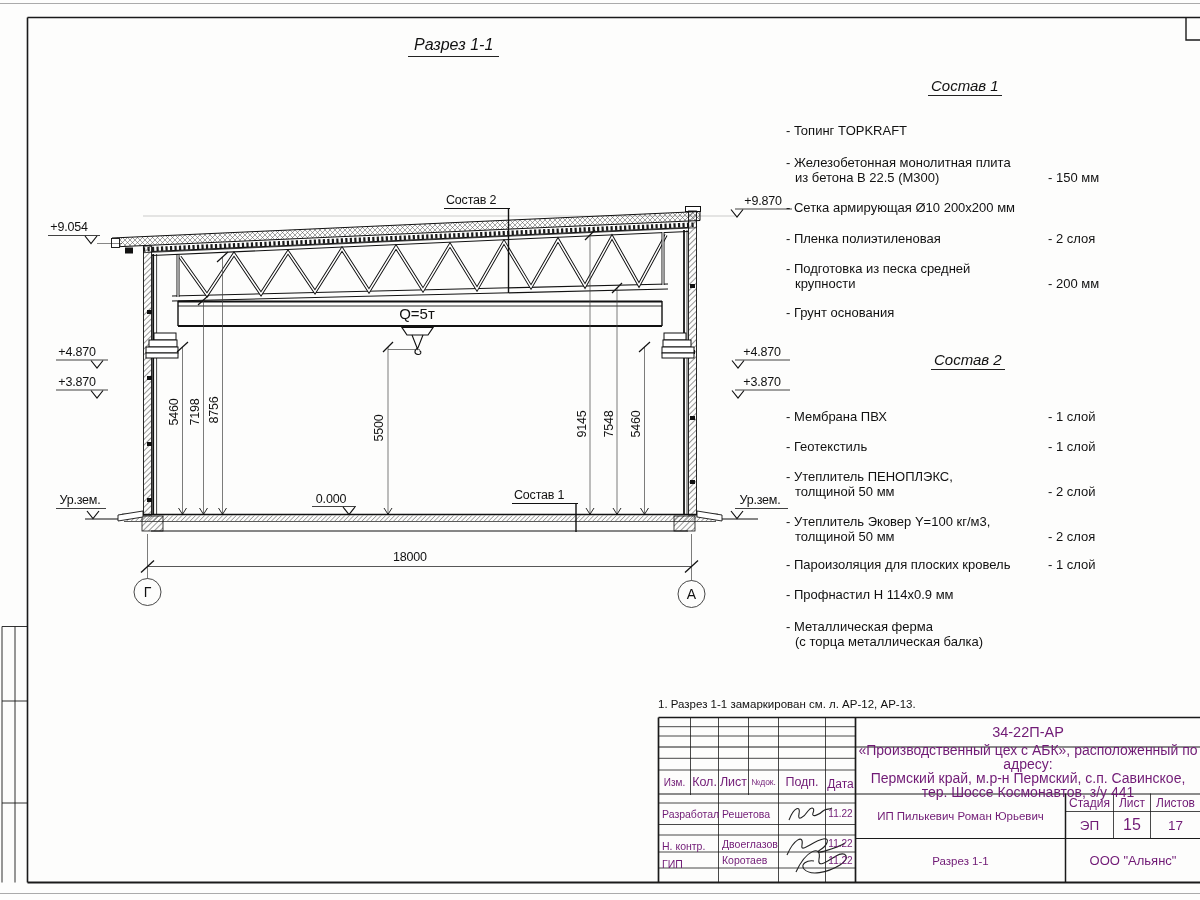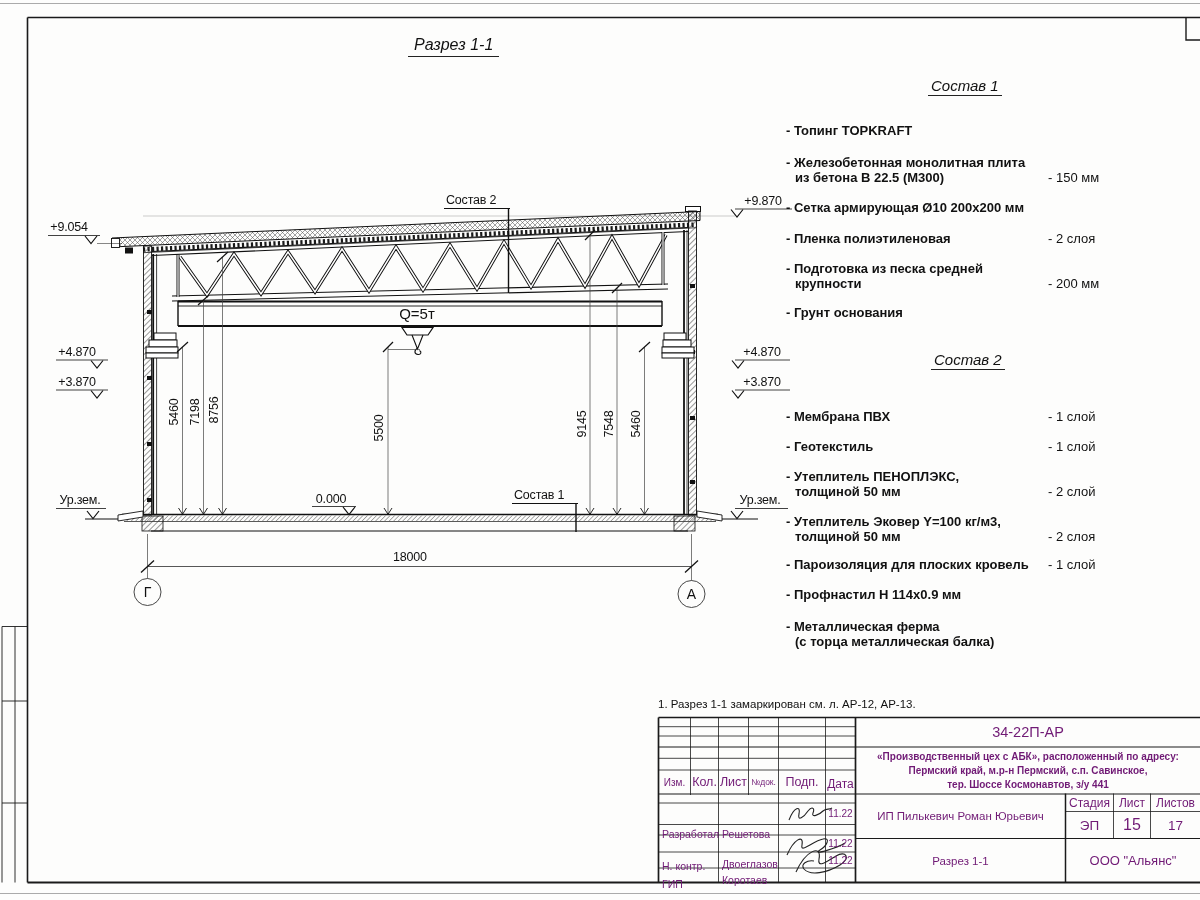--- a/index.html
+++ b/index.html
@@ -7,27 +7,27 @@
         font-family:"Liberation Sans",sans-serif;color:#111;}
   .page-edge{position:absolute;left:0;width:100%;height:1px;background:#aaa;}
   svg.art{position:absolute;left:0;top:0;width:1200px;height:900px;}
   svg text{font-family:"Liberation Sans",sans-serif;fill:#111;}
   .s12{font-size:12.5px;letter-spacing:-0.2px;}
   .s15{font-size:15px;}
   .s14{font-size:14px;}
   .lbl{position:absolute;white-space:nowrap;color:#111;}
   .dtitle{font-size:16px;font-style:italic;border-bottom:1px solid #222;padding:0 6px 2px 6px;}
   .spec-head{font-size:15px;font-style:italic;border-bottom:1px solid #222;padding:0 3px 1px 3px;}
-  .spec-line{font-size:13px;line-height:15px;font-weight:bold;}
+  .spec-line{font-size:13px;line-height:15px;}
   .spec-val{font-size:13px;}
   .note{font-size:11.5px;}
   .cell{position:absolute;display:flex;align-items:center;justify-content:center;
         text-align:center;white-space:nowrap;color:#701a75;}
-  .cell.left{justify-content:flex-start;padding-left:3px;margin-top:20px;}
-  .desc{flex-direction:column;line-height:14px;font-size:10px;white-space:normal;font-weight:bold;}
+  .cell.left{justify-content:flex-start;padding-left:3px;}
+  .desc{flex-direction:column;line-height:14px;font-size:14px;white-space:normal;}
 </style>
 </head>
 <body>
 
 <div class="page">
   <div class="page-edge" style="top:3px"></div>
   <div class="page-edge" style="top:893px"></div>
 
   <svg class="art" viewBox="0 0 1200 900">
     <defs>

